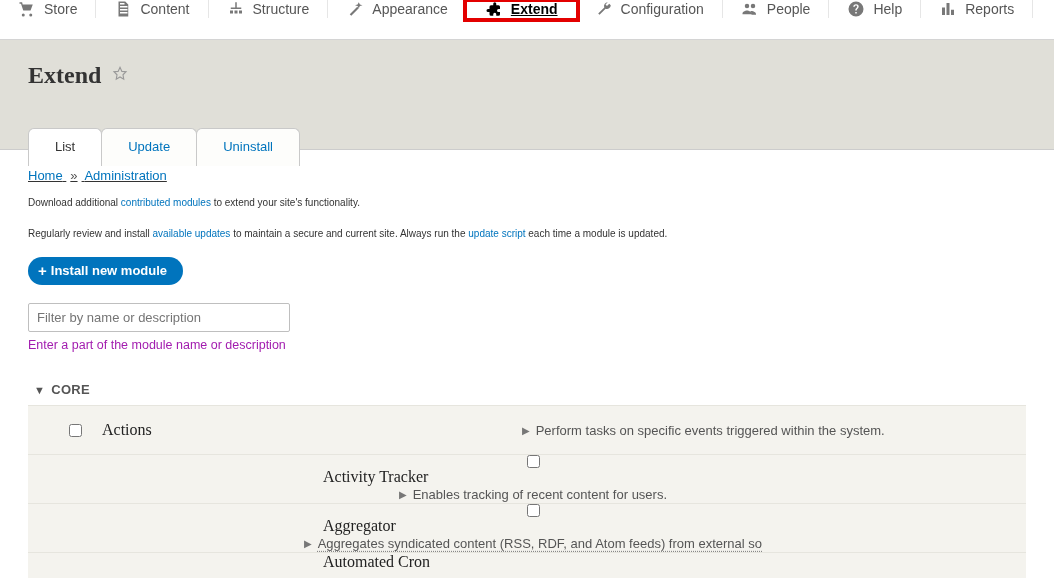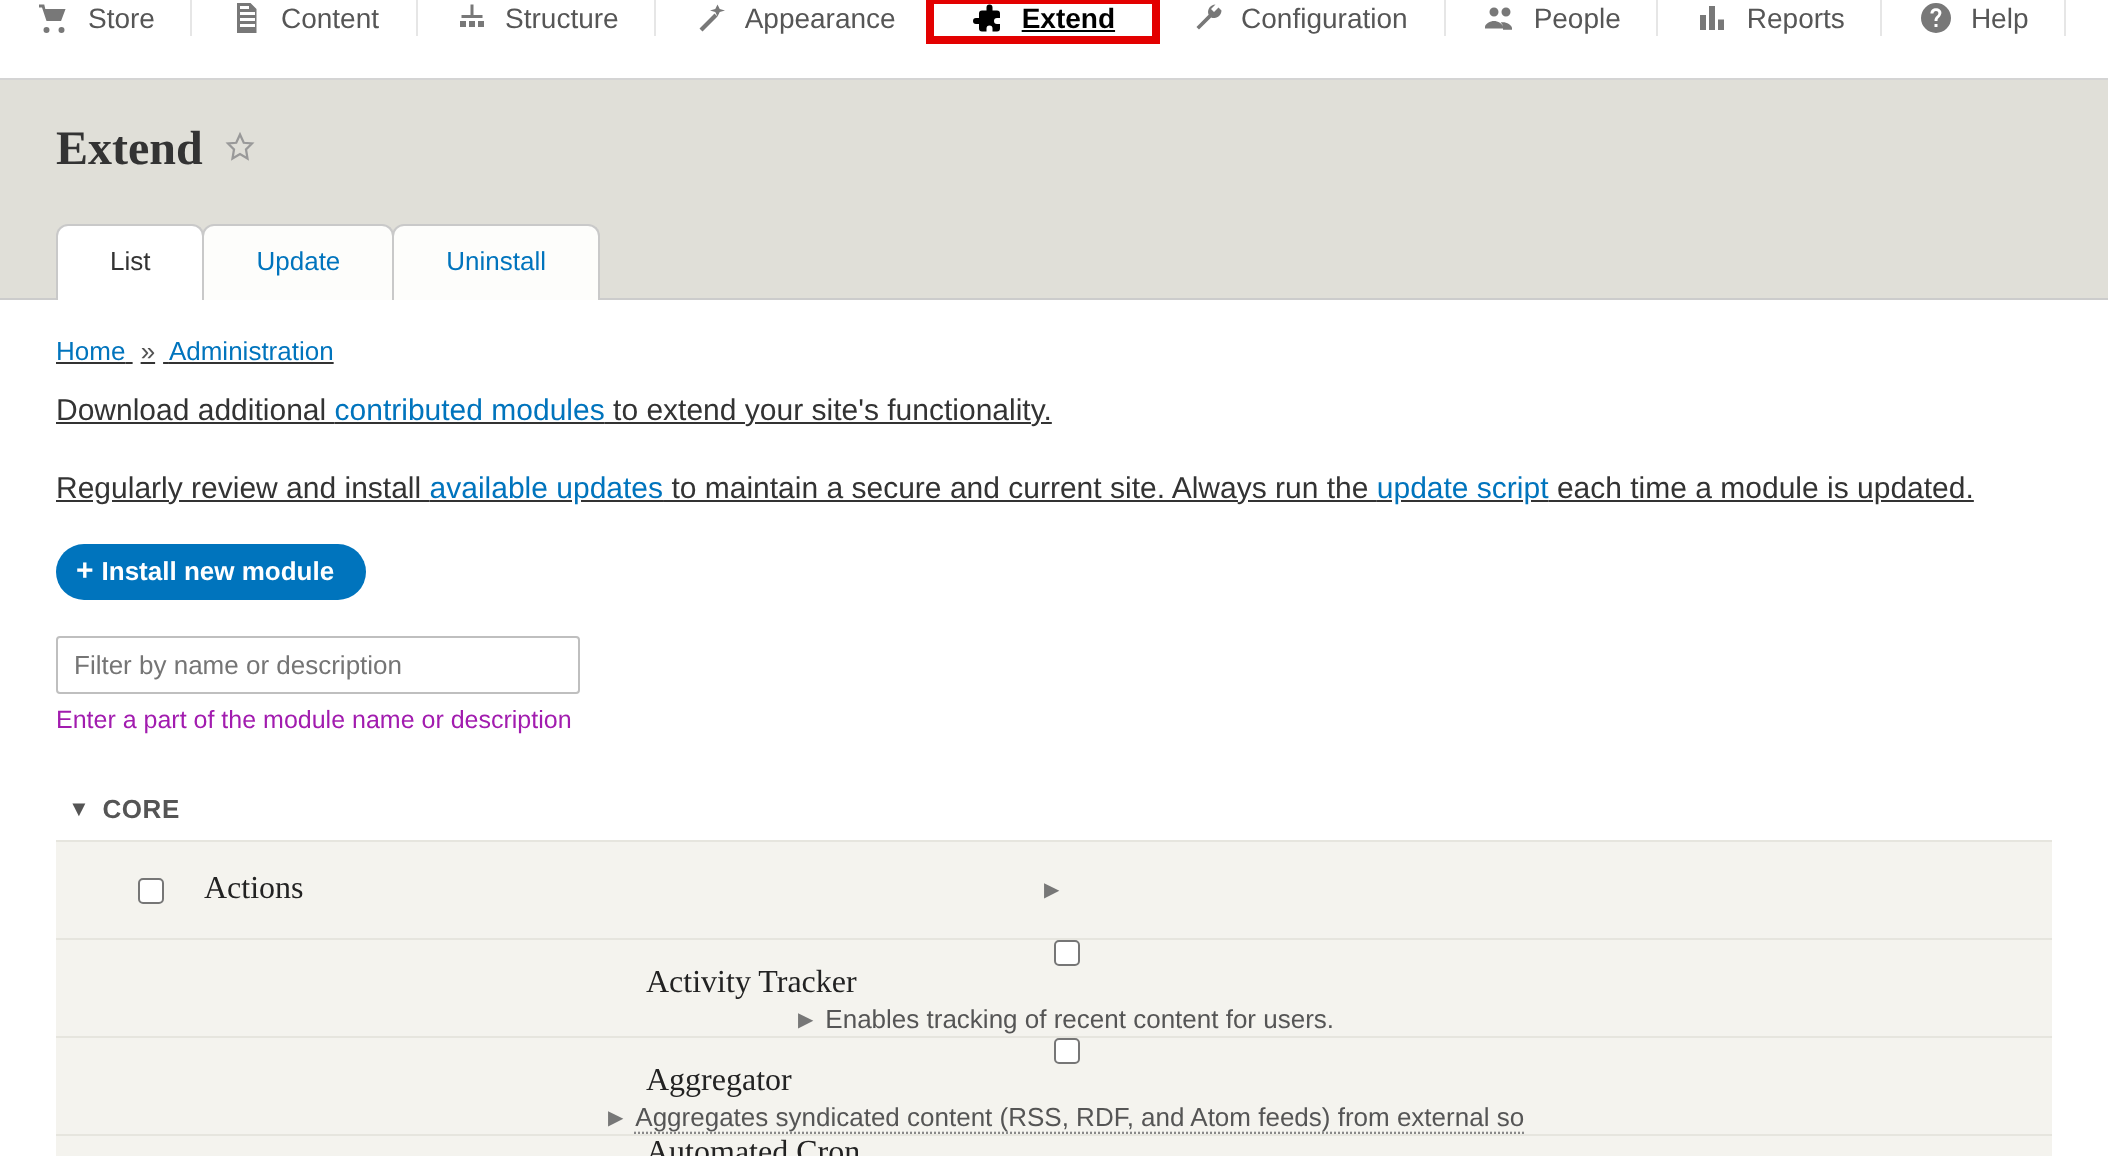--- a/index.html
+++ b/index.html
@@ -13,28 +13,28 @@
     .topnav .titem.active .lbl { font-weight:bold; text-decoration:underline; color:#000; }
     .topnav .titem.active .ico svg { fill:#000; }
     .hi-box { position:absolute; border:4px solid #e30000; top:-2px; left:-4px; right:-4px; bottom:-4px; pointer-events:none; }
     
     .page-head { background:#e0dfd8; border-bottom:1px solid #ccc; padding:22px 0 0 28px; }
     .page-title-row { display:flex; align-items:center; gap:10px; margin-bottom:22px; }
     .page-title { font-family: Georgia, "Times New Roman", serif; font-size:24px; font-weight:bold; color:#333; }
     .star-ico svg { width:18px; height:18px; fill:none; stroke:#999; stroke-width:1.5; }
     
     .tabs { display:flex; gap:0; margin-left:0; }
-    .tab { padding:10px 26px 12px; border:1px solid #c9c9c9; border-bottom:none; background:#fdfdfb; color:#0074bd; font-size:13px; border-top-left-radius:6px; border-top-right-radius:6px; margin-right:-1px; cursor:pointer; position:relative; top:1px; }
+    .tab { padding:10px 26px 12px; border:1px solid #c9c9c9; border-bottom:none; background:#fdfdfb; color:#0074bd; font-size:13px; border-top-left-radius:6px; border-top-right-radius:6px; margin-right:-1px; cursor:pointer; position:relative; top:17px; }
     .tab.active { background:#fff; color:#333; font-weight:normal; z-index:2; }
     
     .content { padding:18px 28px 0; }
     .crumbs { font-size:13px; margin-bottom:12px;text-decoration:underline; }
     .crumbs a { color:#0074bd; text-decoration:none; }
     .crumbs .sep { color:#555; padding:0 4px; }
-    .para { font-size:15px; color:#333; margin-bottom:16px; line-height:1.5;text-decoration:underline; }
+    .para { font-size:10px; color:#333; margin-bottom:16px; line-height:1.5; }
     .para a { color:#0074bd; text-decoration:none; }
     .btn-blue { display:inline-flex; align-items:center; gap:4px; background:#0074bd; color:#fff; border:none; border-radius:16px; padding:6px 16px 7px 10px; font-size:13px; font-weight:bold; cursor:pointer; margin-bottom:18px; }
     .btn-blue .plus { font-size:15px; line-height:1; font-weight:bold; }
     .filter-input { width:262px; padding:6px 8px; border:1px solid #bfbfbf; border-radius:2px; font-size:13px; color:#888; background:#fff; margin-bottom:6px; }
     .filter-note { font-size:12.5px; color:#a21caf; margin-bottom:26px; }
     
     .group-head { display:flex; align-items:center; gap:6px; font-weight:bold; color:#555; font-size:13px; padding:4px 0 8px 6px; letter-spacing:0.3px; }
     .group-head .tri { font-size:11px; color:#555; }
     .mod-row { display:flex; align-items:center; background:#f4f3ee; border-top:1px solid #e6e5de; border-bottom:1px solid #e6e5de; min-height:50px; padding:0 8px 0 20px; margin-bottom:0; }
     .mod-row + .mod-row { margin-top:-1px;flex-direction:column; }
@@ -102,32 +102,32 @@
     <span class="ico">
         <svg viewBox="0 0 24 24">
           <path d="M8 11a3 3 0 1 0 0-6 3 3 0 0 0 0 6zm8 0a3 3 0 1 0 0-6 3 3 0 0 0 0 6zM2 19v-1c0-2.2 3.6-4 6-4s6 1.8 6 4v1H2zm12 0v-1c0-1.2-.6-2.2-1.6-3 .5-.1 1-.2 1.6-.2 2.4 0 6 1.8 6 4v1h-6z"></path>
         </svg>
       </span>
     <span class="lbl">People</span>
   </div>
   <div class="titem">
     <span class="ico">
         <svg viewBox="0 0 24 24">
+          <path d="M12 2a10 10 0 1 0 0 20 10 10 0 0 0 0-20zm1 16h-2v-2h2v2zm1.4-6.6c-.5.5-1 .9-1.2 1.3-.2.3-.2.7-.2 1.3h-2c0-.9.1-1.5.4-2 .3-.5.8-1 1.4-1.6.5-.5.8-1 .8-1.6 0-.9-.7-1.5-1.6-1.5-1 0-1.6.6-1.7 1.7H8.3C8.4 6.7 9.9 5.5 12 5.5c2 0 3.6 1.2 3.6 3 0 1-.5 1.8-1.2 2.9z"></path>
+        </svg>
+      </span>
+    <span class="lbl">Help</span>
+  </div>
+  <div class="titem">
+    <span class="ico">
+        <svg viewBox="0 0 24 24">
           <path d="M4 20V10h4v10H4zm6 0V4h4v16h-4zm6 0v-7h4v7h-4z"></path>
         </svg>
       </span>
     <span class="lbl">Reports</span>
-  </div>
-  <div class="titem">
-    <span class="ico">
-        <svg viewBox="0 0 24 24">
-          <path d="M12 2a10 10 0 1 0 0 20 10 10 0 0 0 0-20zm1 16h-2v-2h2v2zm1.4-6.6c-.5.5-1 .9-1.2 1.3-.2.3-.2.7-.2 1.3h-2c0-.9.1-1.5.4-2 .3-.5.8-1 1.4-1.6.5-.5.8-1 .8-1.6 0-.9-.7-1.5-1.6-1.5-1 0-1.6.6-1.7 1.7H8.3C8.4 6.7 9.9 5.5 12 5.5c2 0 3.6 1.2 3.6 3 0 1-.5 1.8-1.2 2.9z"></path>
-        </svg>
-      </span>
-    <span class="lbl">Help</span>
   </div>
 </div>
 
 <div class="page-head">
   <div class="page-title-row">
     <div class="page-title">Extend</div>
     <span class="star-ico"><svg viewBox="0 0 24 24">
           <path d="M12 3l2.5 5.5L20 9l-4 4 1 6-5-3-5 3 1-6-4-4 5.5-.5z"></path>
         </svg></span>
   </div>
@@ -169,20 +169,21 @@
   </div>
 
   <div>
     <div class="mod-row">
       <div class="cb">
           <input type="checkbox" style="">
         </div>
       <div class="mname">Actions</div>
       <div class="mdesc">
           <span class="tri">▶</span>
+          <span>Perform tasks on specific events triggered within the system.</span>
         </div>
     </div>
     <div class="mod-row">
       <div class="cb">
           <input type="checkbox" style="">
         </div>
       <div class="mname">Activity Tracker</div>
       <div class="mdesc">
           <span class="tri">▶</span>
           <span>Enables tracking of recent content for users.</span>

